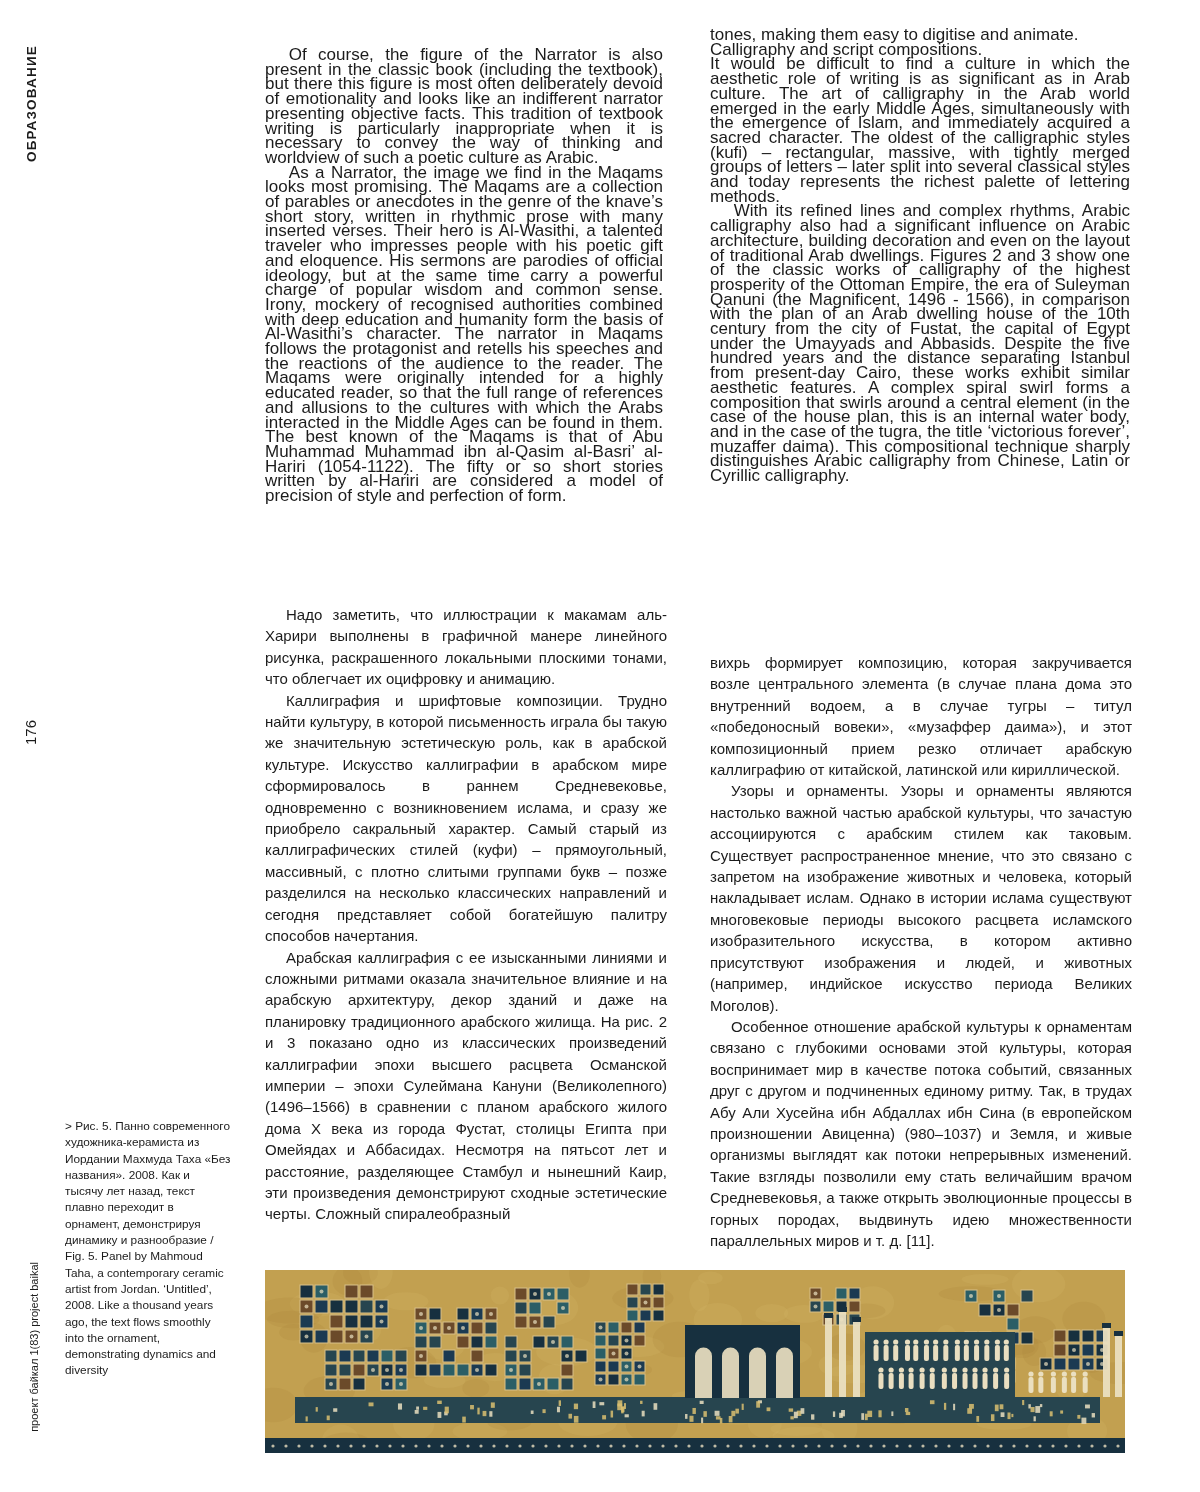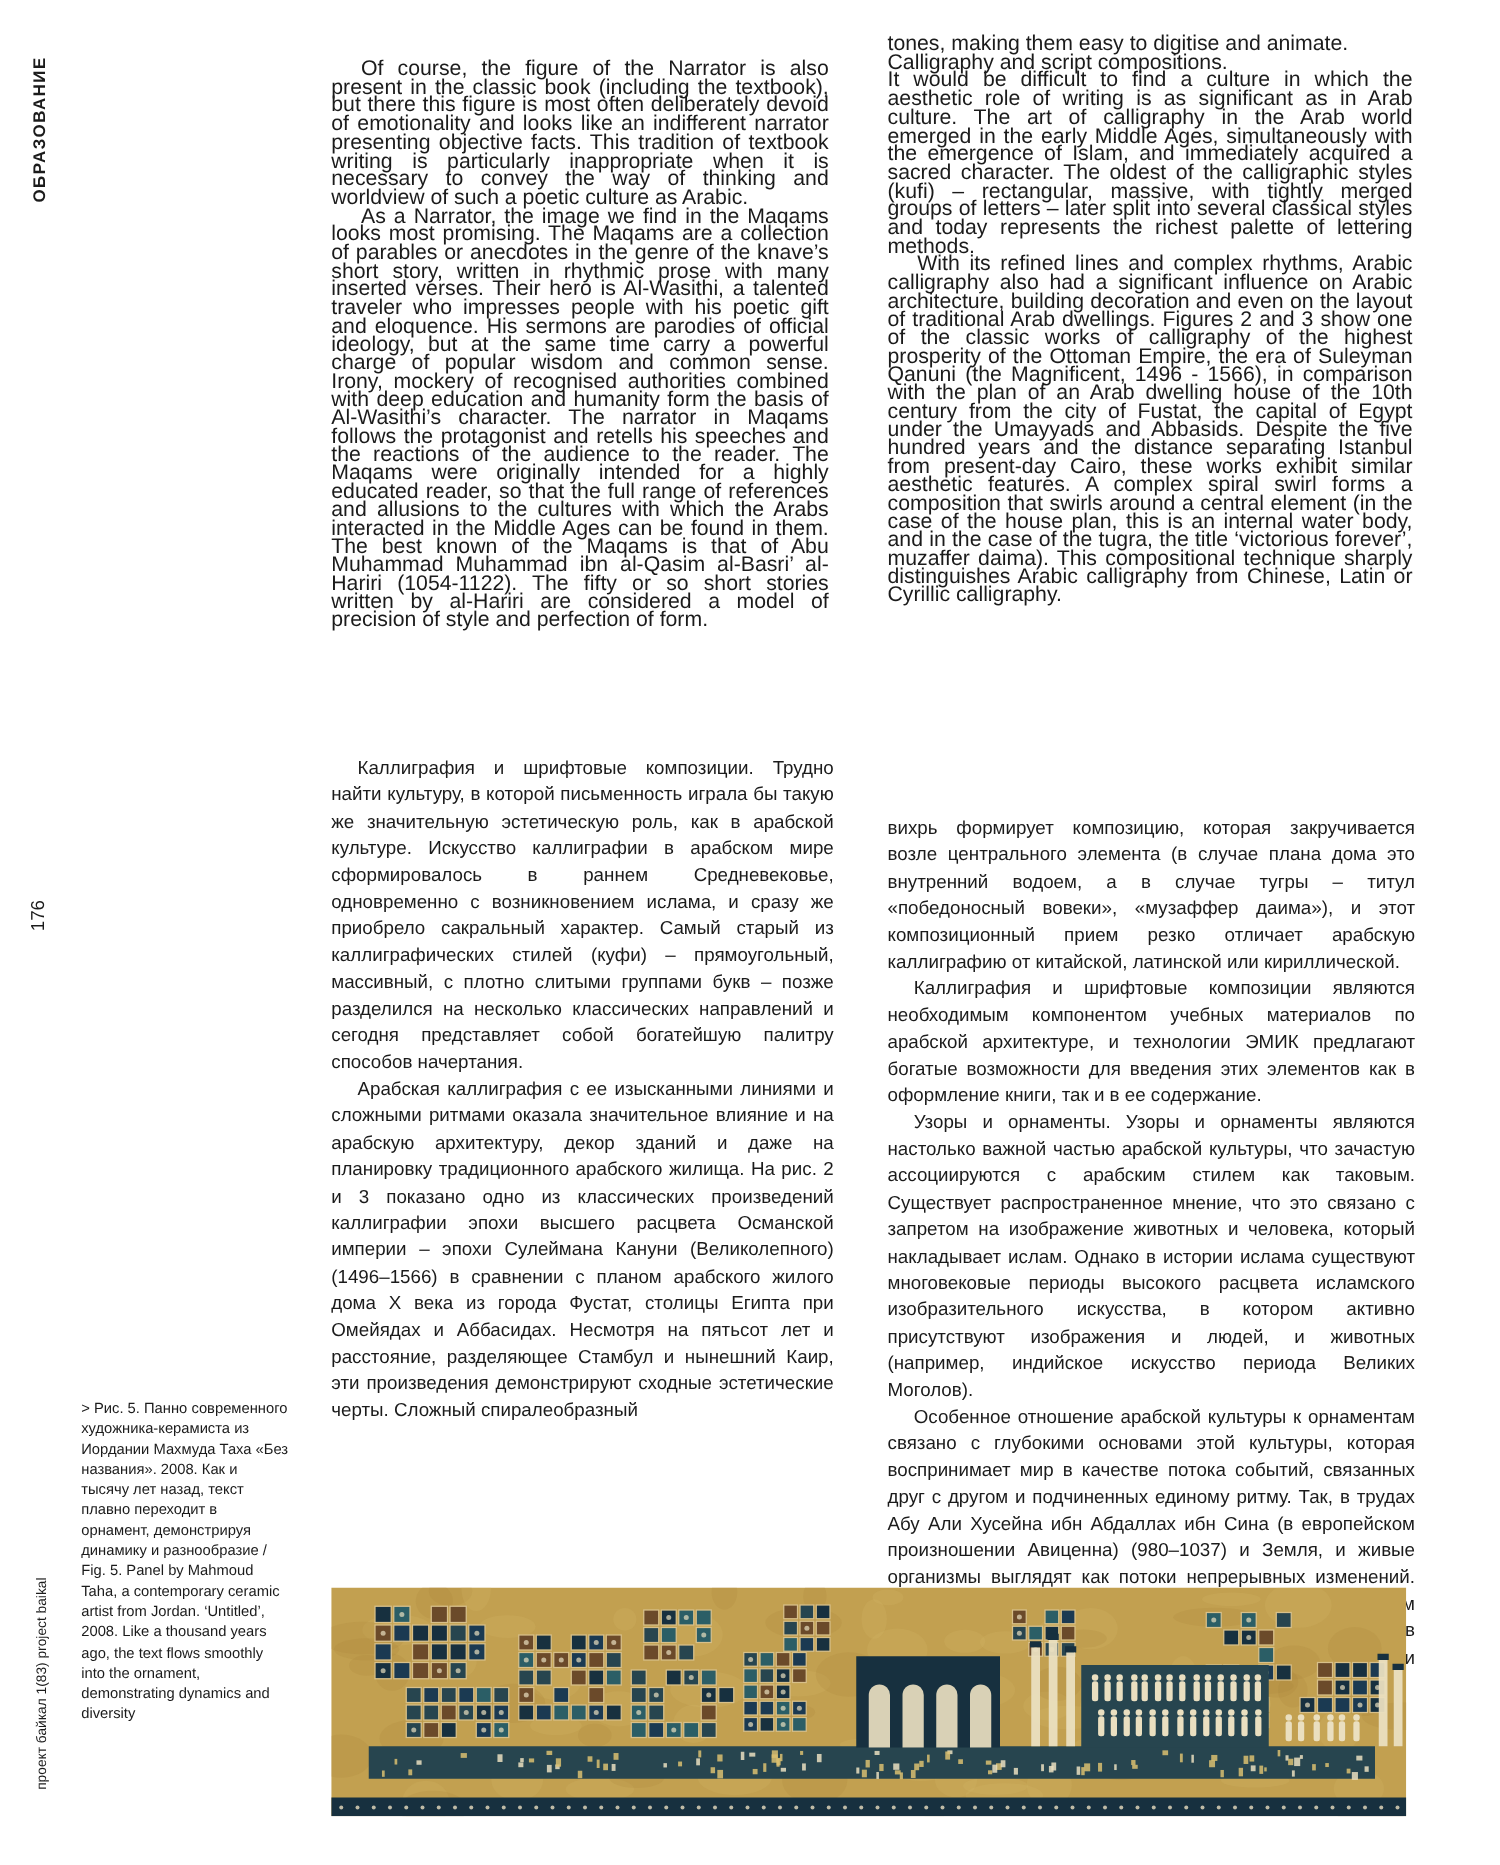--- a/index.html
+++ b/index.html
@@ -50,27 +50,27 @@
     </div>
 
   <div class="col en" style="left:710px; top:28px; width:420px;">
       <p>tones, making them easy to digitise and animate.</p>
       <p><b>Calligraphy and script compositions.</b></p>
       <p>It would be difficult to find a culture in which the aesthetic role of writing is as significant as in Arab culture. The art of calligraphy in the Arab world emerged in the early Middle Ages, simultaneously with the emergence of Islam, and immediately acquired a sacred character. The oldest of the calligraphic styles (kufi) – rectangular, massive, with tightly merged groups of letters – later split into several classical styles and today represents the richest palette of lettering methods.</p>
       <p class="indent">With its refined lines and complex rhythms, Arabic calligraphy also had a significant influence on Arabic architecture, building decoration and even on the layout of traditional Arab dwellings. Figures 2 and 3 show one of the classic works of calligraphy of the highest prosperity of the Ottoman Empire, the era of Suleyman Qanuni (the Magnificent, 1496 - 1566), in comparison with the plan of an Arab dwelling house of the 10th century from the city of Fustat, the capital of Egypt under the Umayyads and Abbasids. Despite the five hundred years and the distance separating Istanbul from present-day Cairo, these works exhibit similar aesthetic features. A complex spiral swirl forms a composition that swirls around a central element (in the case of the house plan, this is an internal water body, and in the case of the tugra, the title ‘victorious forever’, muzaffer daima). This compositional technique sharply distinguishes Arabic calligraphy from Chinese, Latin or Cyrillic calligraphy.</p>
     </div>
 
   <div class="col ru" style="left:265px; top:604px; width:402px;">
+      <p class="indent">Надо заметить, что иллюстрации к макамам аль-Харири выполнены в графичной манере линейного рисунка, раскрашенного локальными плоскими тонами, что облегчает их оцифровку и анимацию.</p>
       <p class="indent"><b>Каллиграфия и шрифтовые композиции.</b> Трудно найти культуру, в которой письменность играла бы такую же значительную эстетическую роль, как в арабской культуре. Искусство каллиграфии в арабском мире сформировалось в раннем Средневековье, одновременно с возникновением ислама, и сразу же приобрело сакральный характер. Самый старый из каллиграфических стилей (куфи) – прямоугольный, массивный, с плотно слитыми группами букв – позже разделился на несколько классических направлений и сегодня представляет собой богатейшую палитру способов начертания.</p>
       <p class="indent">Арабская каллиграфия с ее изысканными линиями и сложными ритмами оказала значительное влияние и на арабскую архитектуру, декор зданий и даже на планировку традиционного арабского жилища. На рис. 2 и 3 показано одно из классических произведений каллиграфии эпохи высшего расцвета Османской империи – эпохи Сулеймана Кануни (Великолепного) (1496–1566) в сравнении с планом арабского жилого дома X века из города Фустат, столицы Египта при Омейядах и Аббасидах. Несмотря на пятьсот лет и расстояние, разделяющее Стамбул и нынешний Каир, эти произведения демонстрируют сходные эстетические черты. Сложный спиралеобразный</p>
     </div>
 
   <div class="col ru" style="left:710px; top:604px; width:422px;margin-top:48px;">
       <p>вихрь формирует композицию, которая закручивается возле центрального элемента (в случае плана дома это внутренний водоем, а в случае тугры – титул «победоносный вовеки», «музаффер даима»), и этот композиционный прием резко отличает арабскую каллиграфию от китайской, латинской или кириллической.</p>
-      <p class="indent">Каллиграфия и шрифтовые композиции являются необходимым компонентом учебных материалов по арабской архитектуре, и технологии ЭМИК предлагают богатые возможности для введения этих элементов как в оформление книги, так и в ее содержание.</p>
       <p class="indent"><b>Узоры и орнаменты.</b> Узоры и орнаменты являются настолько важной частью арабской культуры, что зачастую ассоциируются с арабским стилем как таковым. Существует распространенное мнение, что это связано с запретом на изображение животных и человека, который накладывает ислам. Однако в истории ислама существуют многовековые периоды высокого расцвета исламского изобразительного искусства, в котором активно присутствуют изображения и людей, и животных (например, индийское искусство периода Великих Моголов).</p>
       <p class="indent">Особенное отношение арабской культуры к орнаментам связано с глубокими основами этой культуры, которая воспринимает мир в качестве потока событий, связанных друг с другом и подчиненных единому ритму. Так, в трудах Абу Али Хусейна ибн Абдаллах ибн Сина (в европейском произношении Авиценна) (980–1037) и Земля, и живые организмы выглядят как потоки непрерывных изменений. Такие взгляды позволили ему стать величайшим врачом Средневековья, а также открыть эволюционные процессы в горных породах, выдвинуть идею множественности параллельных миров и т. д. [11].</p>
     </div>
 
   <div class="caption">&gt; Рис. 5. Панно современного художника-керамиста из Иордании Махмуда Таха «Без названия». 2008. Как и тысячу лет назад, текст плавно переходит в орнамент, демонстрируя динамику и разнообразие / Fig. 5. Panel by Mahmoud Taha, a contemporary ceramic artist from Jordan. ‘Untitled’, 2008. Like a thousand years ago, the text flows smoothly into the ornament, demonstrating dynamics and diversity</div>
 
   <figure class="figure">
     <svg id="panel-art" viewBox="0 0 860 183" width="860" height="183" role="img">
         <rect x="0" y="0" width="860" height="183" fill="#c2a050"></rect>
         <ellipse cx="516.9492266513407" cy="82.03717229655012" rx="30.164110630750656" ry="14.37627658015117" fill="#dabf70" opacity="0.18"></ellipse>

